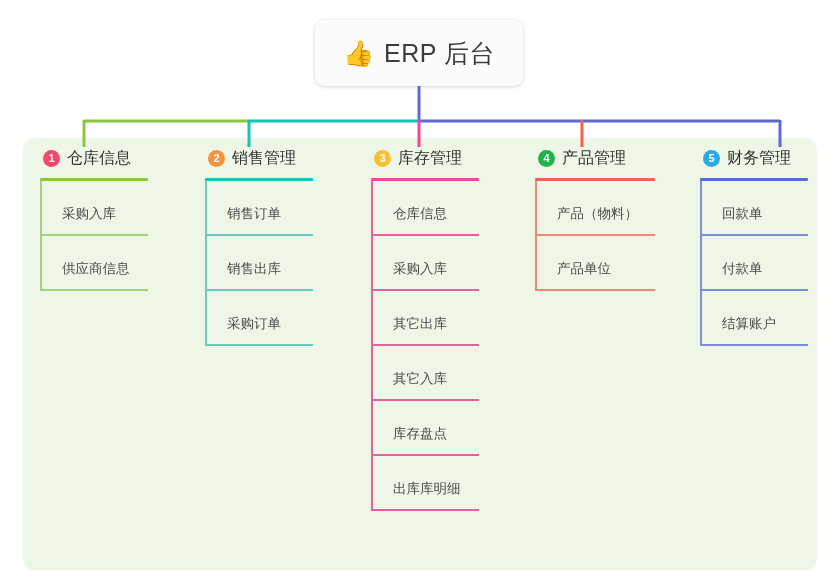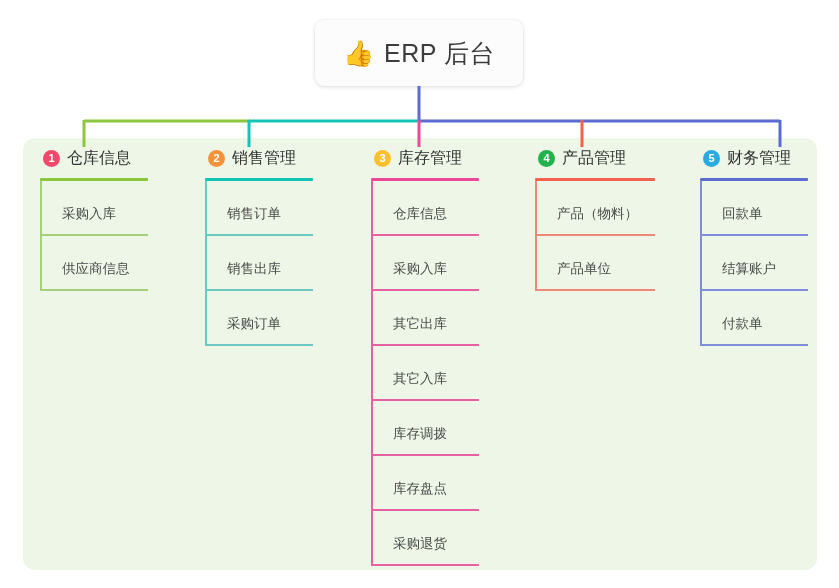--- a/index.html
+++ b/index.html
@@ -235,31 +235,26 @@
         <span class="leaf-label">其它出库</span>
       </div>
       <div class="leaf">
         <span class="spine" style="background: rgb(231, 96, 159);"></span>
         <span class="underline" style="background: rgb(231, 96, 159); width: 100%;"></span>
         <span class="leaf-label">其它入库</span>
       </div>
       <div class="leaf">
         <span class="spine" style="background: rgb(231, 96, 159);"></span>
         <span class="underline" style="background: rgb(231, 96, 159); width: 100%;"></span>
-        <span class="leaf-label">库存调拨</span>
-      </div>
-      <div class="leaf">
-        <span class="spine" style="background: rgb(231, 96, 159);"></span>
-        <span class="underline" style="background: rgb(231, 96, 159); width: 100%;"></span>
         <span class="leaf-label">库存盘点</span>
       </div>
       <div class="leaf">
         <span class="spine" style="background: rgb(231, 96, 159);"></span>
         <span class="underline" style="background: rgb(231, 96, 159); width: 100%;"></span>
-        <span class="leaf-label">采购退货</span>
+        <span class="leaf-label">出库库明细</span>
       </div>
     </div>
   </div>
 
   <div class="column" id="col-3" style="left:535px;width:120px;">
     <div class="col-header">
       <span class="badge" style="background: rgb(34, 178, 76);">4</span>
       <span class="col-title">产品管理</span>
     </div>
     <div class="col-rule" style="background: rgb(244, 97, 79);"></div>
@@ -285,23 +280,23 @@
     <div class="col-rule" style="background: rgb(91, 107, 208);"></div>
     <div class="leaf-list">
       <div class="leaf">
         <span class="spine" style="background: rgb(127, 141, 219);"></span>
         <span class="underline" style="background: rgb(127, 141, 219); width: 100%;"></span>
         <span class="leaf-label">回款单</span>
       </div>
       <div class="leaf">
         <span class="spine" style="background: rgb(127, 141, 219);"></span>
         <span class="underline" style="background: rgb(127, 141, 219); width: 100%;"></span>
-        <span class="leaf-label">结算账户</span>
+        <span class="leaf-label">付款单</span>
       </div>
       <div class="leaf">
         <span class="spine" style="background: rgb(127, 141, 219);"></span>
         <span class="underline" style="background: rgb(127, 141, 219); width: 100%;"></span>
-        <span class="leaf-label">付款单</span>
+        <span class="leaf-label">结算账户</span>
       </div>
     </div>
   </div>
 
 </div>
 
 </body></html>

